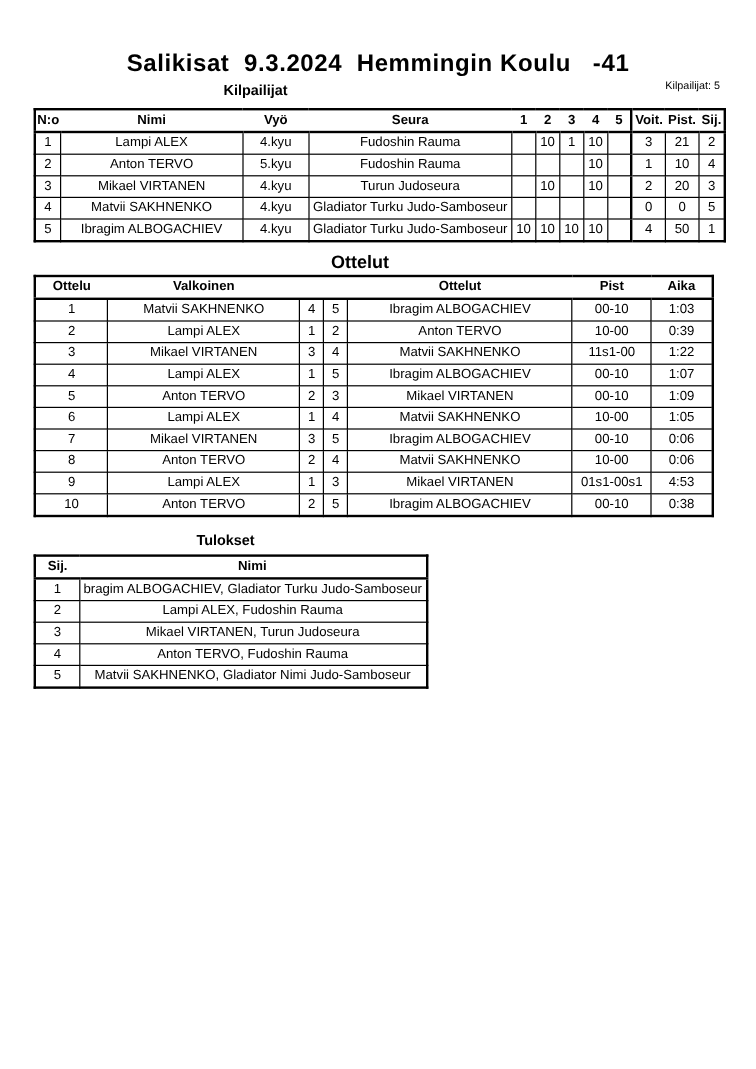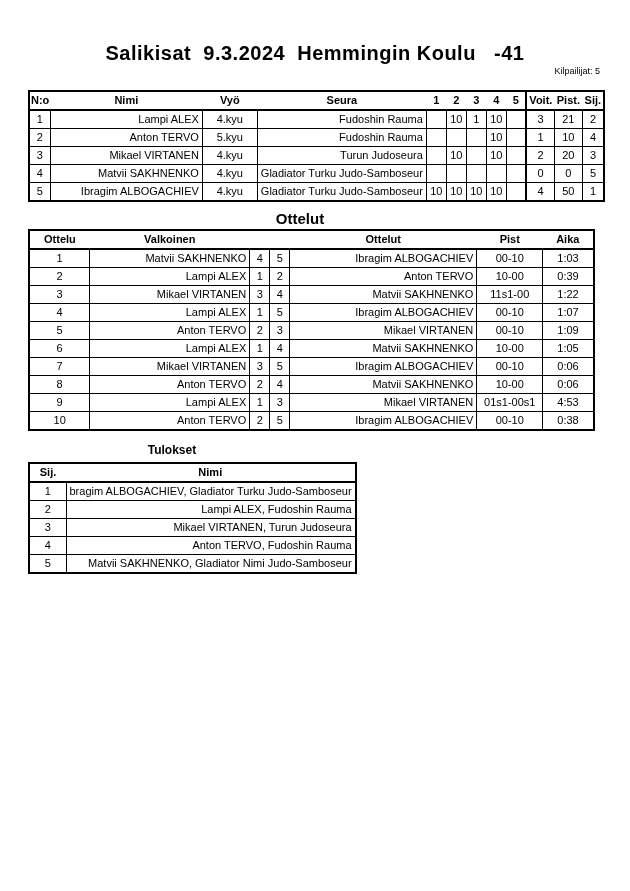--- a/index.html
+++ b/index.html
@@ -8,49 +8,50 @@
     font-family:"Liberation Sans",sans-serif;color:#000;overflow:hidden;
   }
   .abs{position:absolute;}
   #main-title{
     top:42px;left:0;width:630px;text-align:center;
     font-size:20px;font-weight:bold;white-space:pre;letter-spacing:0.5px;
   }
   #kilpailijat-label{top:68px;left:0;width:426px;text-align:center;font-size:12px;font-weight:bold;}
   #kilpailijat-count{top:66px;right:30px;font-size:9px;}
   #ottelut-label{top:210px;left:0;width:600px;text-align:center;font-size:15px;font-weight:bold;}
-  #tulokset-label{top:443px;left:0;width:344px;text-align:center;font-size:12px;font-weight:bold;}
+  #tulokset-label{top:443px;left:16px;width:344px;text-align:center;font-size:12px;font-weight:bold;}
 
   table{
     border-collapse:collapse;table-layout:fixed;background:#fff;
     font-size:11px;
   }
   table.bordered{border:2px solid #000;}
   th{
     font-weight:bold;padding:0 2px;height:17px;line-height:17px;
     border:none;border-bottom:2px solid #000;overflow:hidden;white-space:nowrap;
   }
   td{
     border:1px solid #000;padding:0 3px;height:17px;line-height:17px;
     white-space:nowrap;
   }
-  .tl{text-align:right;}
+  .tl{text-align:center;}
   .tc{text-align:center;}
   .thick-left{border-left:2px solid #000 !important;}
   .spill{white-space:nowrap;display:inline-block;}
   #competitors-table{top:90px;left:28px;}
   #matches-table{top:229px;left:28px;}
   #results-table{top:462px;left:28px;}
 </style>
 </head>
 <body>
 
 <div id="page">
 
   <div id="main-title" class="abs">Salikisat  9.3.2024  Hemmingin Koulu   -41</div>
+  <div id="kilpailijat-label" class="abs">Kilpailijat</div>
   <div id="kilpailijat-count" class="abs">Kilpailijat: 5</div>
 
   <table id="competitors-table" class="abs bordered">
     <colgroup>
       <col style="width:20px">
         <col style="width:152px">
         <col style="width:55px">
         <col style="width:130px">
       <col style="width:20px">
         <col style="width:20px">

